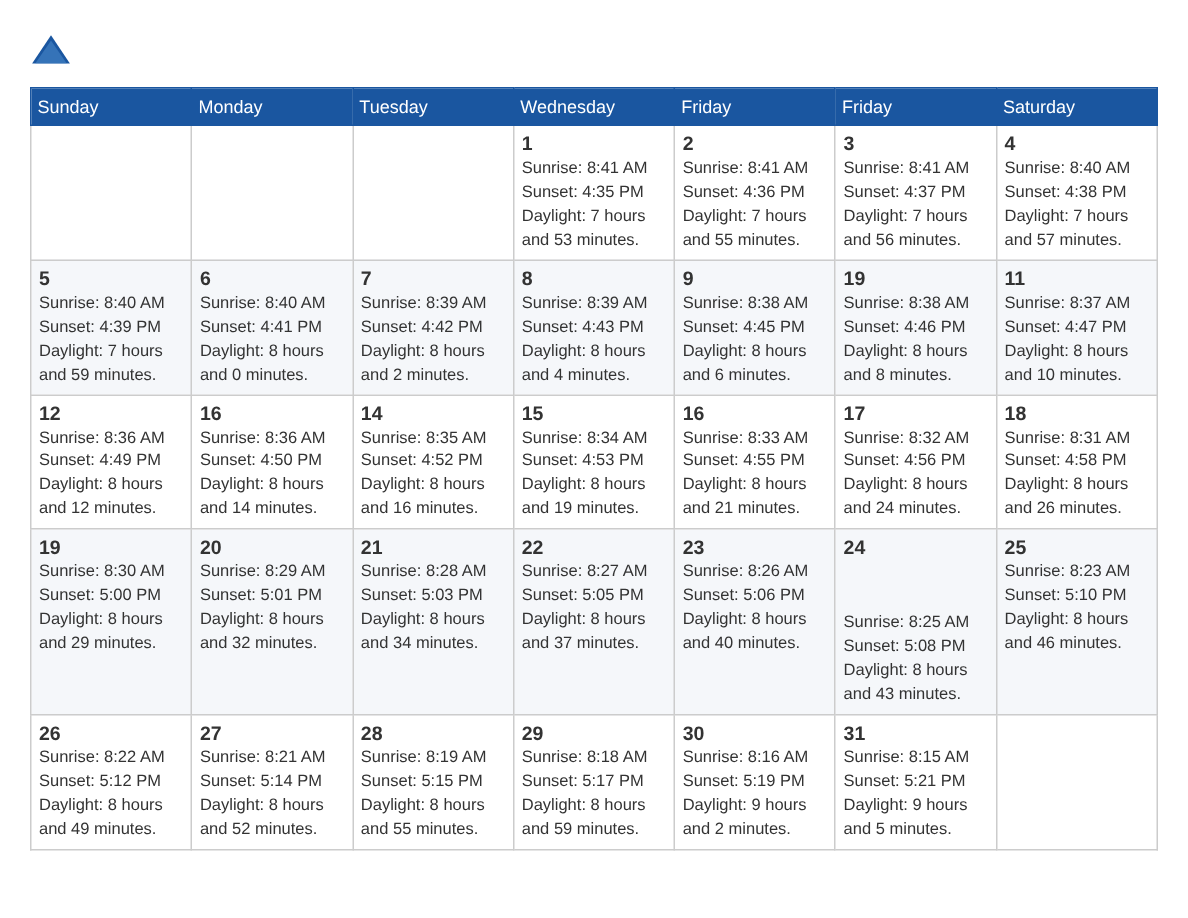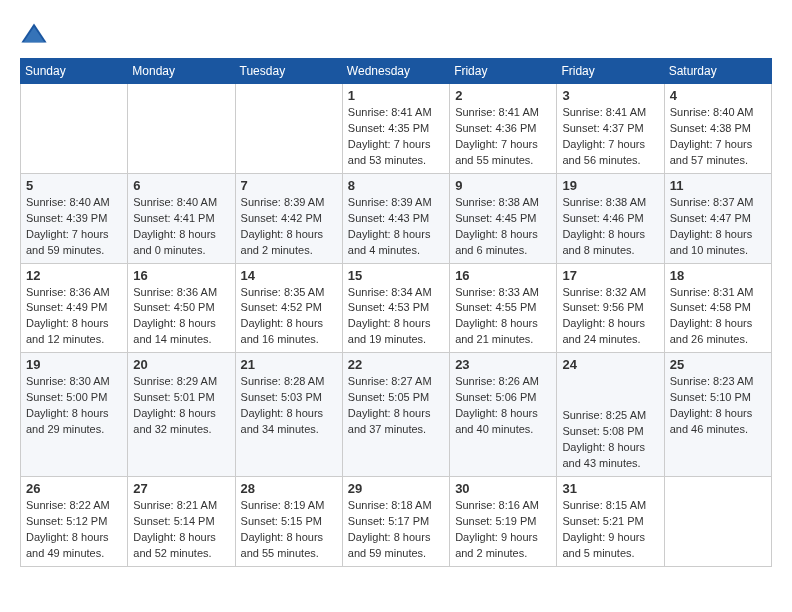--- a/index.html
+++ b/index.html
@@ -224,21 +224,21 @@
           </td>
           <td>
             <span class="day-num">16</span>
             <div class="day-info" style="white-space: pre-line;">Sunrise: 8:33 AM
 Sunset: 4:55 PM
 Daylight: 8 hours and 21 minutes.</div>
           </td>
           <td>
             <span class="day-num">17</span>
             <div class="day-info" style="white-space: pre-line;">Sunrise: 8:32 AM
-Sunset: 9:56 PM
+Sunset: 4:56 PM
 Daylight: 8 hours and 24 minutes.</div>
           </td>
           <td>
             <span class="day-num">18</span>
             <div class="day-info" style="white-space: pre-line;">Sunrise: 8:31 AM
 Sunset: 4:58 PM
 Daylight: 8 hours and 26 minutes.</div>
           </td>
         </tr>
         <tr>

